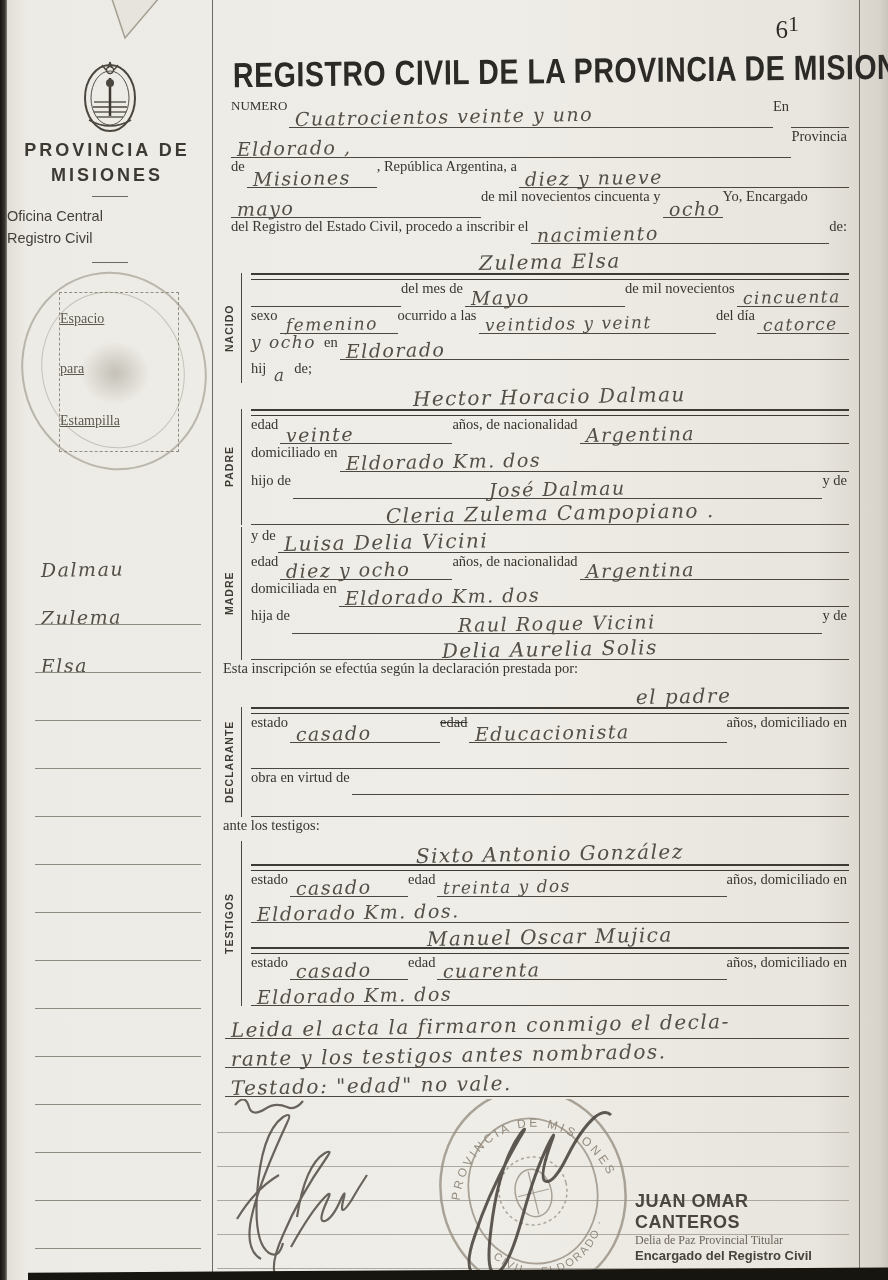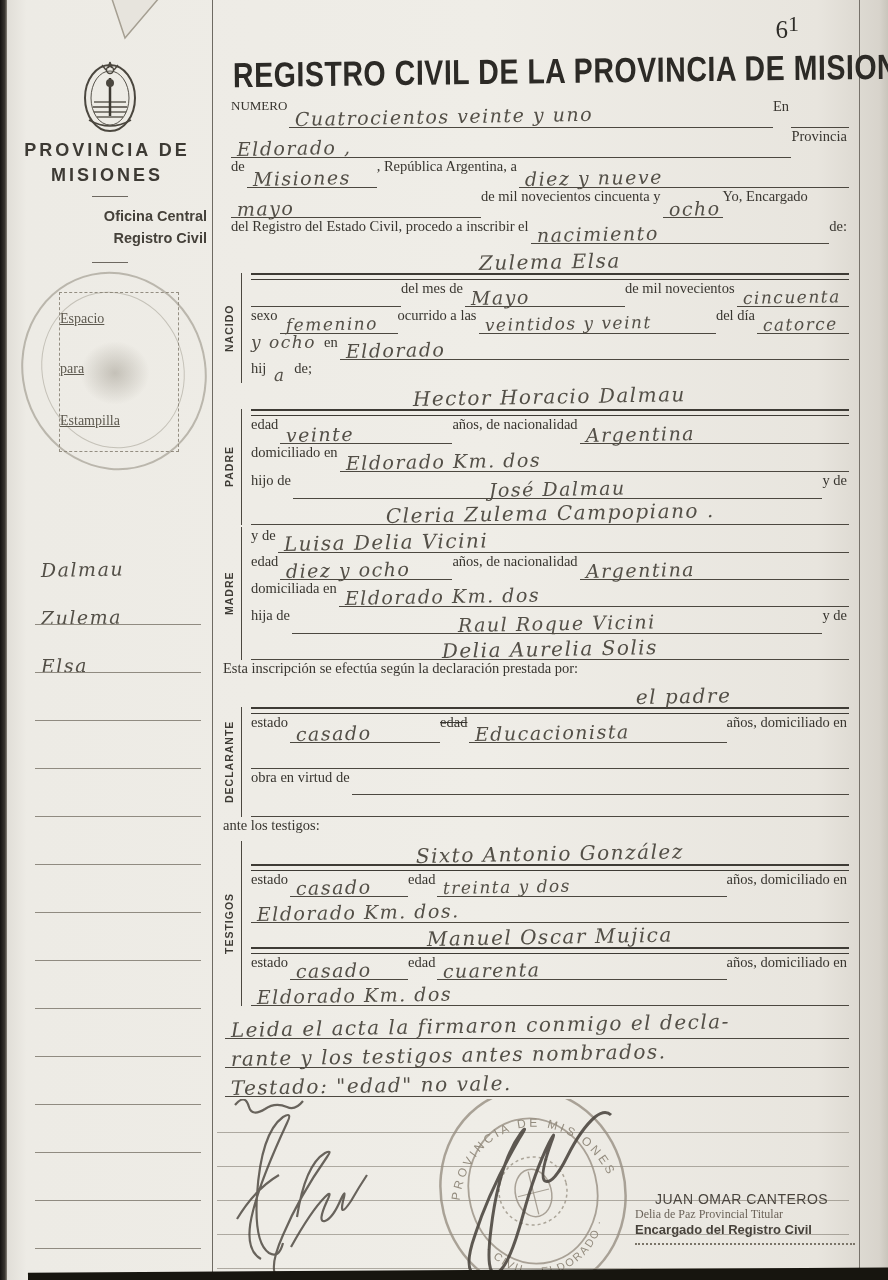--- a/index.html
+++ b/index.html
@@ -14,22 +14,22 @@
   .bottom-band{position:absolute;left:28px;right:-4px;bottom:-6px;height:16px;
         background:#17150ف;background:#17150f;transform:rotate(-0.35deg);}
   
   .sidebar{position:absolute;left:7px;top:0;width:205px;height:100%;}
   .fold{position:absolute;left:100px;top:-4px;}
   .crest{position:absolute;left:62px;top:58px;}
   .sb-title{position:absolute;left:0;top:138px;width:200px;text-align:center;
         font-family:"Liberation Sans",sans-serif;font-weight:bold;
         font-size:18px;letter-spacing:3px;line-height:25px;color:#3d3a34;}
   .sb-divider{position:absolute;left:85px;width:36px;border-top:1px solid #6d6860;}
-  .sb-office{position:absolute;left:0;top:205px;width:200px;text-align:right;
-        font-family:"Liberation Sans",sans-serif;font-weight:bold;
+  .sb-office{position:absolute;left:0;top:205px;width:200px;text-align:left;
+        font-family:"Liberation Sans",sans-serif;font-weight:normal;
         font-size:14.5px;line-height:22px;color:#45413a;}
   .stampbox{position:absolute;left:52px;top:292px;width:118px;height:158px;
         border:1px dashed #948e82;}
   .stampbox .oval1{position:absolute;left:-38px;top:-22px;width:180px;height:196px;
         border:2px solid rgba(136,129,115,.5);border-radius:50%;transform:rotate(-18deg);}
   .stampbox .oval2{position:absolute;left:-18px;top:-2px;width:140px;height:156px;
         border:1.5px solid rgba(136,129,115,.4);border-radius:50%;transform:rotate(-18deg);}
   .stampbox .blot{position:absolute;left:20px;top:48px;width:70px;height:64px;
         background:radial-gradient(ellipse at center,rgba(120,113,99,.35),rgba(120,113,99,0) 70%);}
   .stampbox .esp{position:absolute;width:118px;color:#5d594f;
@@ -73,22 +73,22 @@
   .strike{text-decoration:line-through;}
   .intro{margin-top:10px;padding-left:14px;}
   .intro .row{height:30px;}
   
   .closing{margin-top:4px;padding-left:8px;}
   .closing .row{height:29px;}
   .sigzone{position:relative;height:200px;margin-top:2px;
         background:repeating-linear-gradient(to bottom,
           transparent 0,transparent 33px,rgba(120,114,103,.55) 33px,rgba(120,114,103,.55) 34px);}
   .officer{position:absolute;left:418px;top:92px;width:220px;color:#55504a;}
-  .officer .o1{font-family:"Liberation Sans",sans-serif;font-weight:normal;
-        font-size:14px;letter-spacing:.5px;color:#4a453e;margin-left:20px;}
+  .officer .o1{font-family:"Liberation Sans",sans-serif;font-weight:bold;
+        font-size:18px;letter-spacing:.5px;color:#4a453e;}
   .officer .o2{font-size:12px;color:#6b6359;}
   .officer .o3{font-family:"Liberation Sans",sans-serif;font-weight:bold;
         font-size:13px;color:#47423b;}
   .officer .dots{border-top:2px dotted #7a7468;margin-top:6px;}
   svg text{font-family:"Liberation Sans",sans-serif;}
 </style>
 </head>
 <body>
 
 <div class="page">

